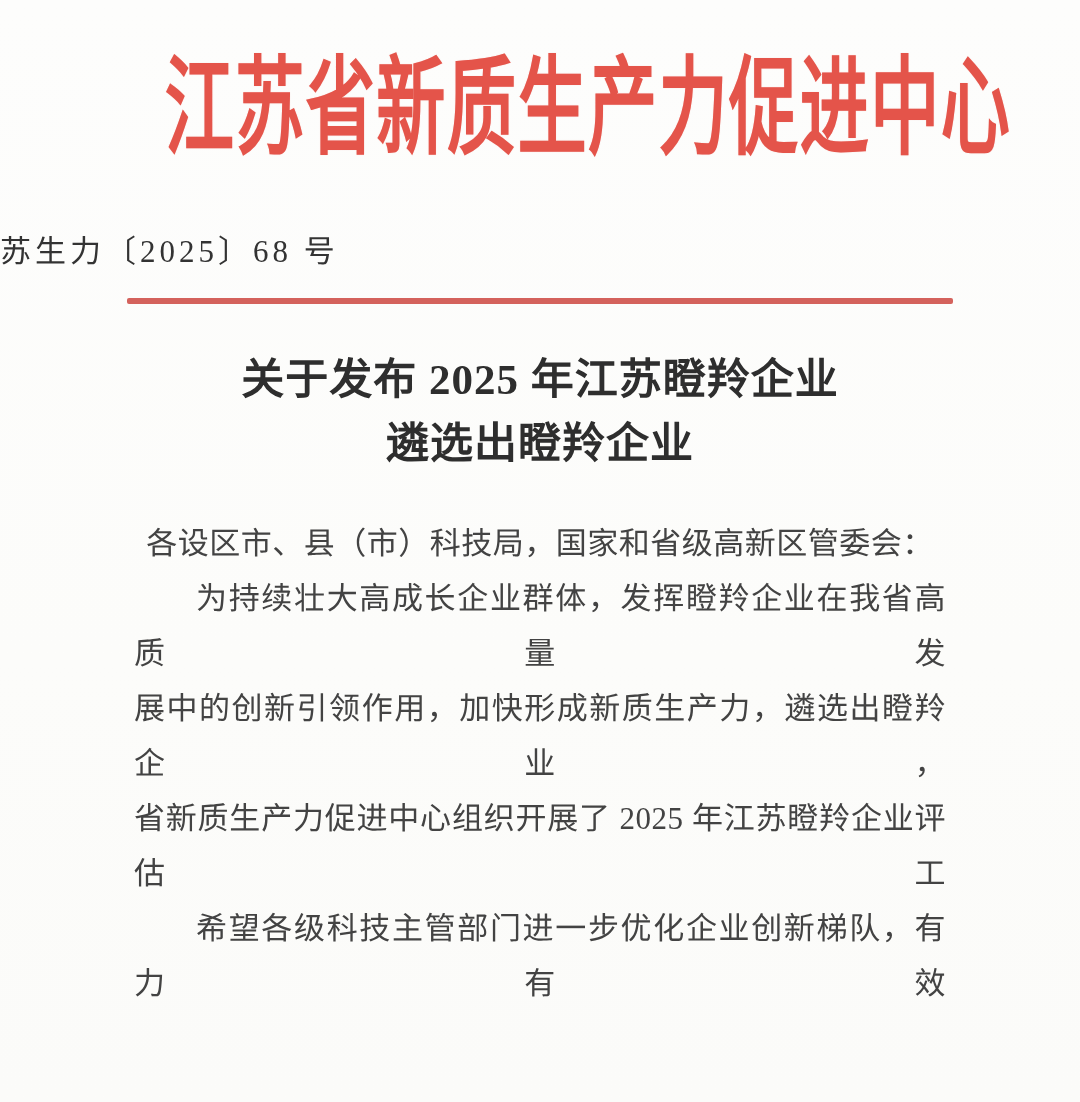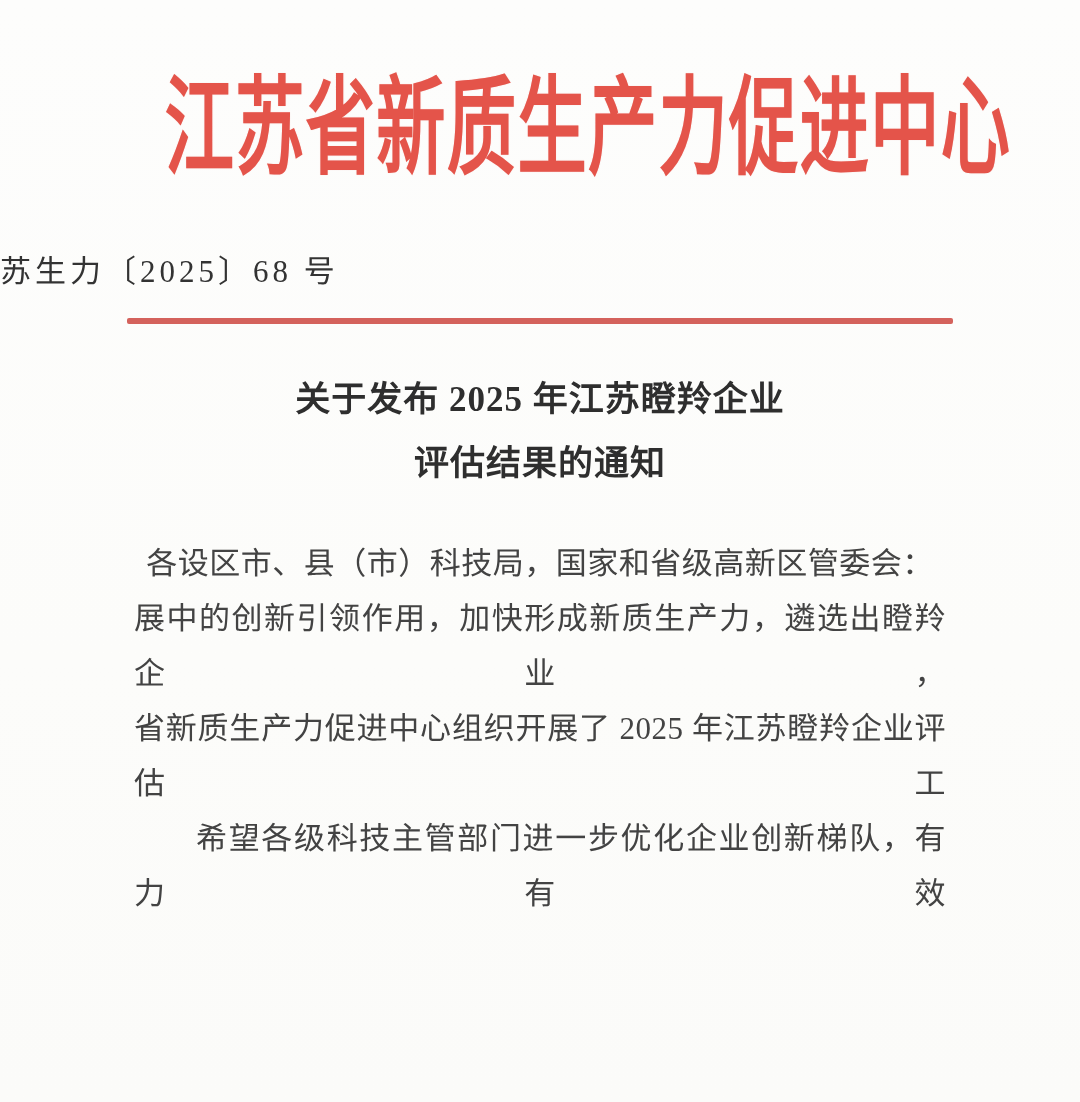--- a/index.html
+++ b/index.html
@@ -12,21 +12,21 @@
     width: 1080px;
     height: 1102px;
     margin: 0 auto;
     background: linear-gradient(180deg, #fdfdfc 0%, #fcfcfa 60%, #fbfbf9 100%);
     overflow: hidden;
     font-family: "Liberation Serif", "DejaVu Serif", serif;
   }
 
   
   .org-title-wrap {
-    padding-top: 74px;
+    padding-top: 54px;
     height: 124px;
     text-align: right;
     white-space: nowrap;
   }
   .org-title {
     display: inline-block;
     font-size: 96px;
     line-height: 110px;
     font-weight: 700;
     color: #e4544a;
@@ -54,21 +54,21 @@
     background: #d4625c;
     border-radius: 2px;
   }
 
   
   .notice-title {
     margin-top: 44px;
     text-align: center;
     font-weight: 700;
     color: #2e2e2e;
-    font-size: 35px;
+    font-size: 43px;
     line-height: 64px;
     letter-spacing: 1px;
   }
 
   
   .body-text {
     width: 812px;
     margin: 40px auto 0 auto;
     font-size: 31px;
     color: #434343;
@@ -99,28 +99,29 @@
   <div class="org-title-wrap">
     <span class="org-title" style="color: rgb(228, 84, 74);">江苏省新质生产力促进中心</span>
   </div>
 
   <div class="doc-number">苏生力〔2025〕68 号</div>
 
   <div class="red-divider" style="background-color: rgb(212, 98, 92);"></div>
 
   <div class="notice-title">
     <div>关于发布 2025 年江苏瞪羚企业</div>
-    <div>评估结果的通知</div>
+    <div>遴选出瞪羚企业</div>
   </div>
 
   <div class="body-text">
 
     <div class="salutation">各设区市、县（市）科技局，国家和省级高新区管委会：</div>
 
     <div class="para">
+      <div class="line indent">为持续壮大高成长企业群体，发挥瞪羚企业在我省高质量发</div>
       <div class="line">展中的创新引领作用，加快形成新质生产力，遴选出瞪羚企业，</div>
       <div class="line">省新质生产力促进中心组织开展了 2025 年江苏瞪羚企业评估工</div>
     </div>
 
     <div class="para">
       <div class="line indent">希望各级科技主管部门进一步优化企业创新梯队，有力有效</div>
 
     </div>
 
   </div>

